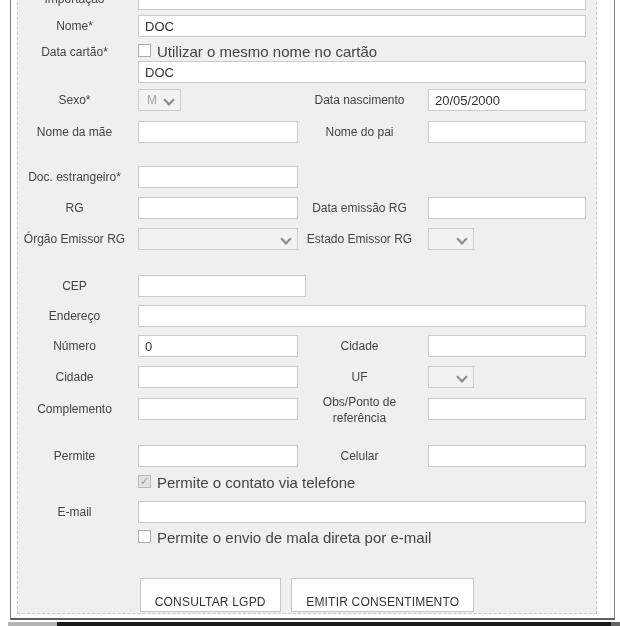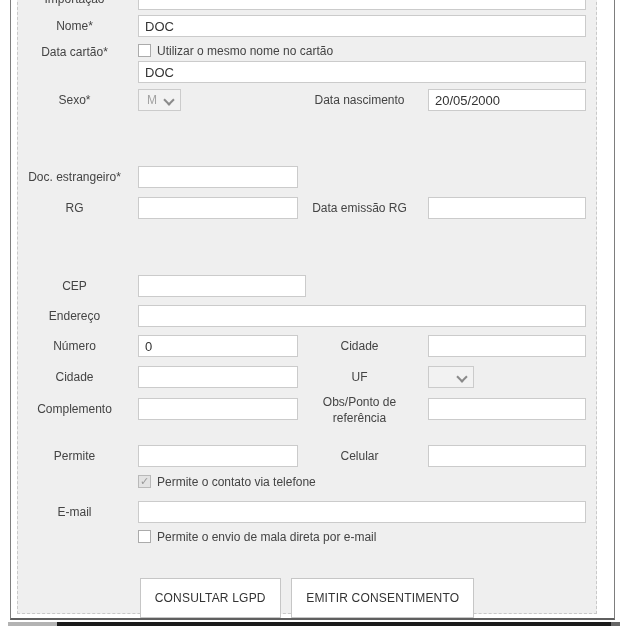--- a/index.html
+++ b/index.html
@@ -53,25 +53,25 @@
     position:absolute;left:120px;top:0;width:13px;height:13px;
     box-sizing:border-box;border:1px solid #ababab;background:#fff;
   }
   .chk.on{background:#e3e3e3;border-color:#b9b9b9;}
   .chk.on::after{
     content:"\2713";position:absolute;left:1px;top:-1px;
     font-size:11px;color:#999;
   }
   .chklbl{
     position:absolute;left:139px;top:0;line-height:15px;
-    font-size:12px;color:#444;white-space:nowrap;
+    font-size:15px;color:#444;white-space:nowrap;
   }
   .btnrow{position:absolute;top:610px;left:0;width:578px;text-align:center;}
   .btn{
-    display:inline-block;height:40px;padding:5px 14px;margin:0 3px;
+    display:inline-block;height:21px;padding:16px 14px;margin:0 3px;
     background:#fff;border:1px solid #c6c6c6;
     font-family:"Liberation Sans",sans-serif;font-size:12px;color:#333;
     letter-spacing:.2px;cursor:pointer;
   }
   .bbar{position:absolute;left:0;top:622px;width:620px;height:4px;}
   .bbar .seg{position:absolute;top:0;height:4px;}
   .seg1{left:8px;width:49px;background:#b3b3b3;}
   .seg2{left:57px;width:554px;background:#1b1b1b;}
   .seg3{left:611px;width:9px;background:#666;}
 </style>
@@ -104,33 +104,51 @@
     <div class="row" style="top:121px">
       <span class="lbl l">Sexo*</span>
       <div class="sel pl w43">
         <span class="sv">M</span>
         <span class="chev"></span>
       </div>
       <span class="lbl r">Data nascimento</span>
       <input class="txt pr w158" type="text" value="20/05/2000" style="">
     </div>
 
+    <div class="row" style="top:153px">
+      <span class="lbl l">Nome da mãe</span>
+      <input class="txt pl w160" type="text" value="" style="">
+      <span class="lbl r">Nome do pai</span>
+      <input class="txt pr w158" type="text" value="" style="">
+    </div>
 
     <div class="row" style="top:198px">
       <span class="lbl l">Doc. estrangeiro*</span>
       <input class="txt pl w160" type="text" value="" style="">
     </div>
 
     <div class="row" style="top:229px">
       <span class="lbl l">RG</span>
       <input class="txt pl w160" type="text" value="" style="">
       <span class="lbl r">Data emissão RG</span>
       <input class="txt pr w158" type="text" value="" style="">
     </div>
 
+    <div class="row" style="top:260px">
+      <span class="lbl l">Órgão Emissor RG</span>
+      <div class="sel pl w160">
+        <span class="sv"></span>
+        <span class="chev"></span>
+      </div>
+      <span class="lbl r">Estado Emissor RG</span>
+      <div class="sel pr w46">
+        <span class="sv"></span>
+        <span class="chev"></span>
+      </div>
+    </div>
 
     <div class="row" style="top:307px">
       <span class="lbl l">CEP</span>
       <input class="txt pl w168" type="text" value="" style="">
     </div>
 
     <div class="row" style="top:337px">
       <span class="lbl l">Endereço</span>
       <input class="txt pl w448" type="text" value="" style="">
     </div>

